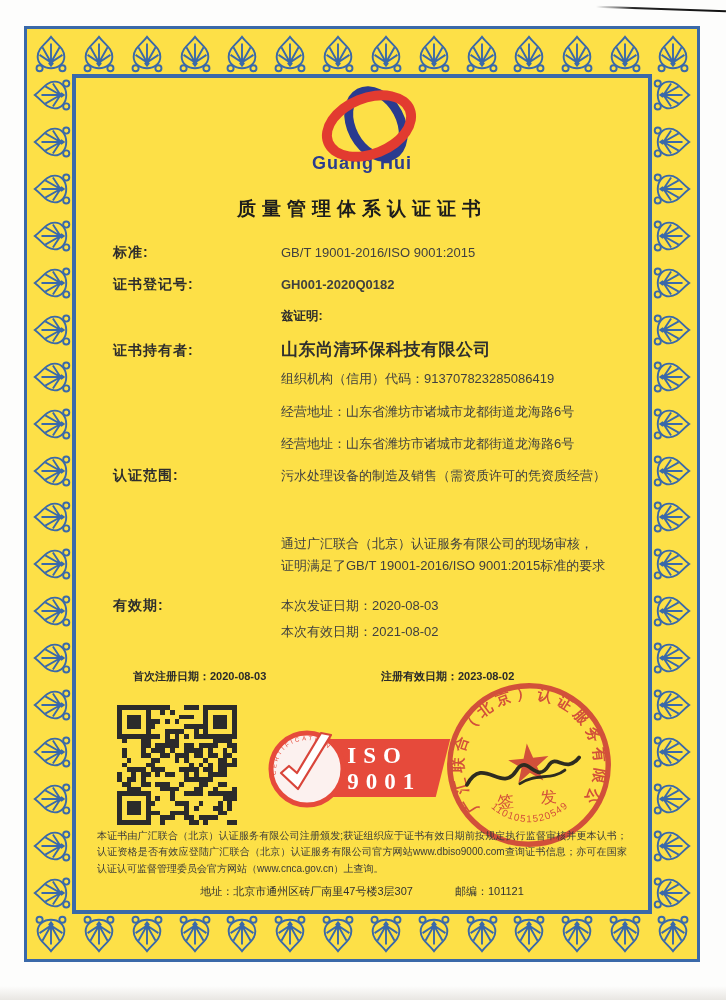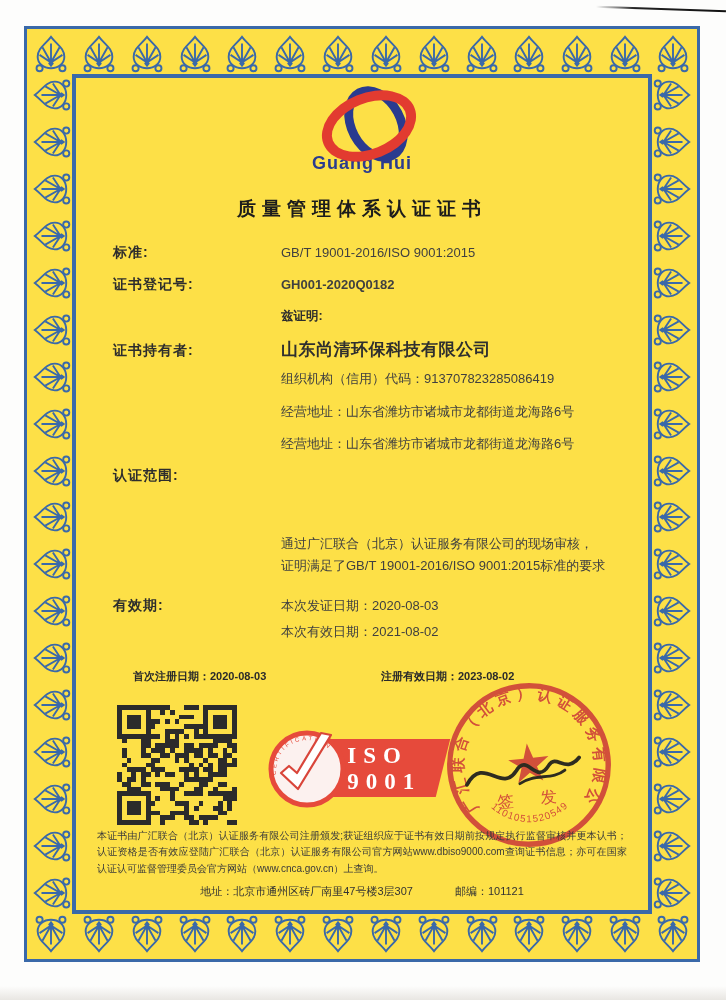--- a/index.html
+++ b/index.html
@@ -699,20 +699,21 @@
       <div class="row">
         <span class="lab"></span>
         <span class="val">经营地址：山东省潍坊市诸城市龙都街道龙海路6号</span>
       </div>
       <div class="row">
         <span class="lab"></span>
         <span class="val">经营地址：山东省潍坊市诸城市龙都街道龙海路6号</span>
       </div>
       <div class="row">
         <span class="lab">认证范围:</span>
+        <span class="val">污水处理设备的制造及销售（需资质许可的凭资质经营）</span>
       </div>
 
       <div class="audit">
         <div>通过广汇联合（北京）认证服务有限公司的现场审核，</div>
         <div>证明满足了GB/T 19001-2016/ISO 9001:2015标准的要求</div>
       </div>
 
       <div class="validity">
         <div class="row" style="min-height:26px;">
           <span class="lab">有效期:</span>

